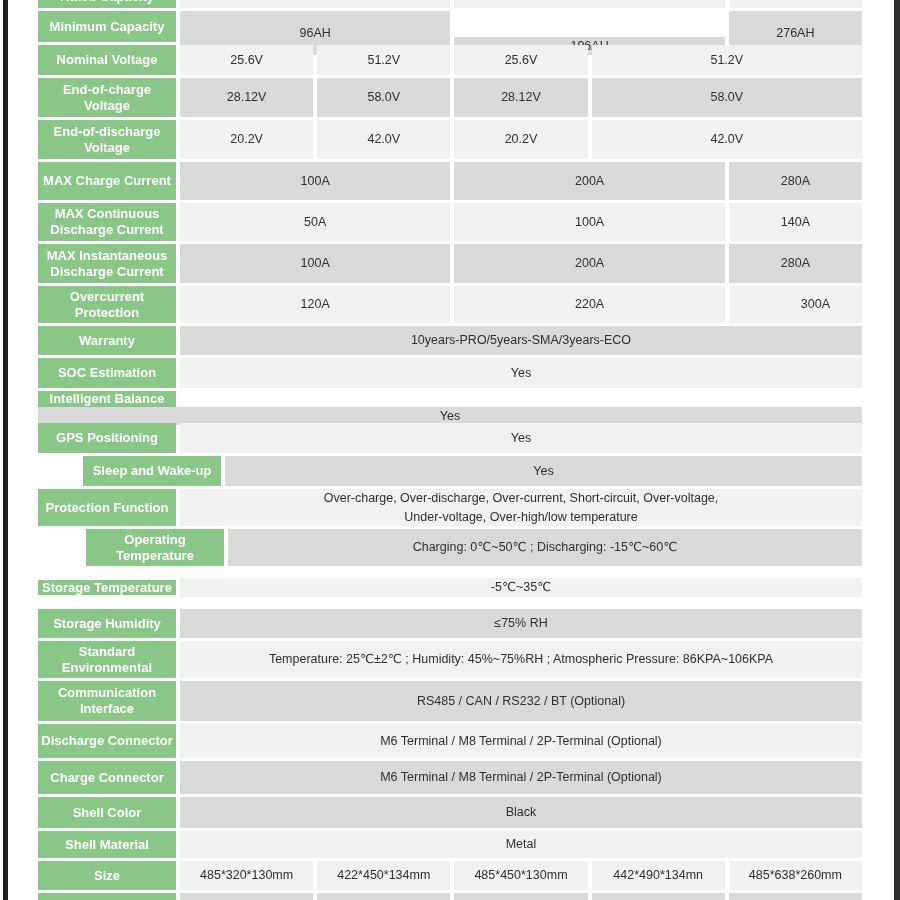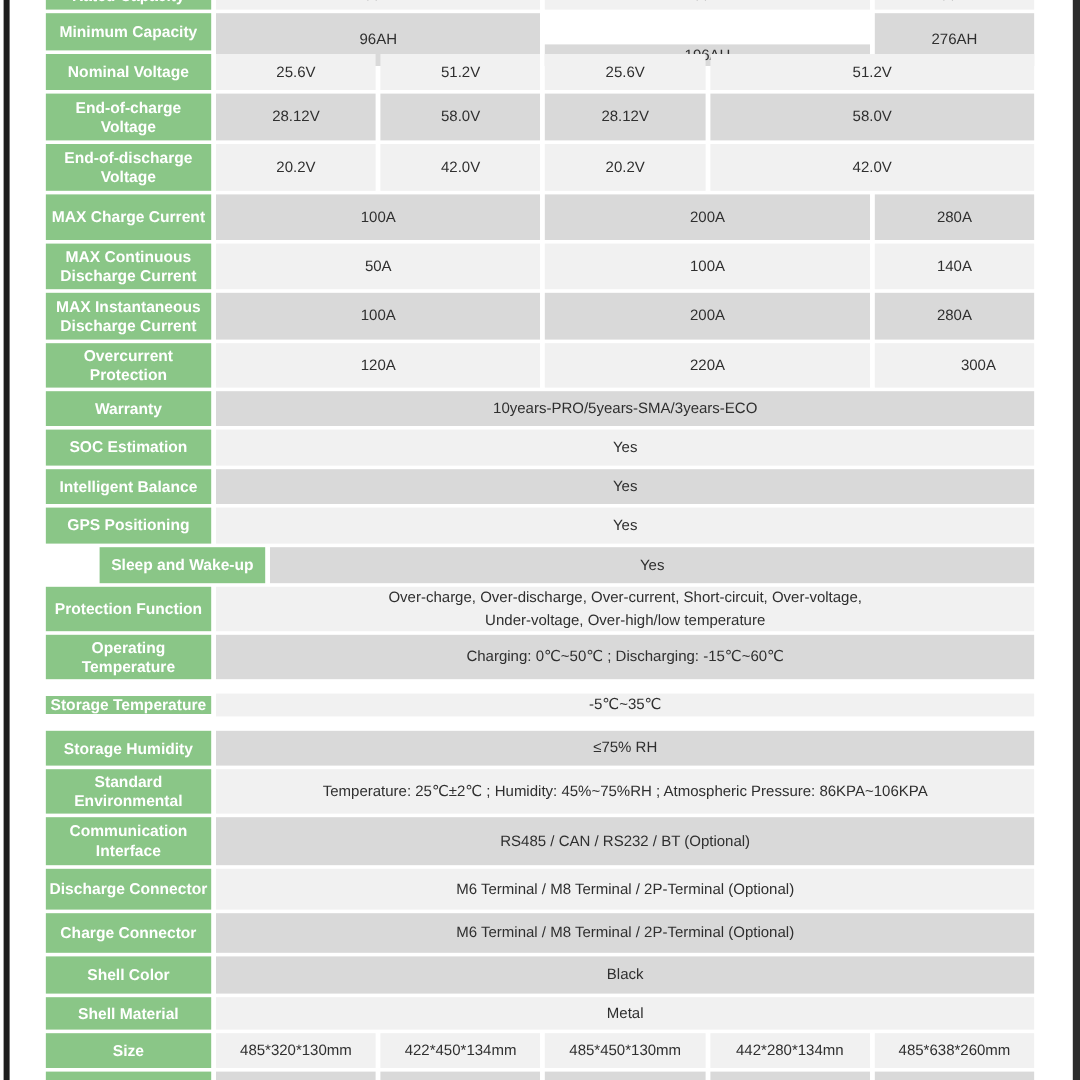--- a/index.html
+++ b/index.html
@@ -153,21 +153,21 @@
       </div>
     </div>
     <div class="row shade-light" style="height: 30px; border-radius: 12px;">
       <div class="label-cell">
         <span class="cell-text">SOC Estimation</span>
       </div>
       <div class="vals">
         <div class="val-cell" style="grid-column: span 10;"><span class="cell-text">Yes</span></div>
       </div>
     </div>
-    <div class="row shade-dark" style="height: 29px;">
+    <div class="row shade-dark" style="height: 29px; flex-direction: column;">
       <div class="label-cell">
         <span class="cell-text">Intelligent Balance</span>
       </div>
       <div class="vals">
         <div class="val-cell" style="grid-column: span 10;"><span class="cell-text">Yes</span></div>
       </div>
     </div>
     <div class="row shade-light" style="height: 30px;">
       <div class="label-cell">
         <span class="cell-text">GPS Positioning</span>
@@ -186,21 +186,21 @@
     </div>
     <div class="row shade-light" style="height: 37px;">
       <div class="label-cell">
         <span class="cell-text">Protection Function</span>
       </div>
       <div class="vals">
         <div class="val-cell" style="grid-column: span 10;"><span class="cell-text">Over-charge, Over-discharge, Over-current, Short-circuit, Over-voltage,
 Under-voltage, Over-high/low temperature</span></div>
       </div>
     </div>
-    <div class="row shade-dark" style="height: 37px;">
+    <div class="row shade-dark" style="height: 37px; margin-left: 48px;">
       <div class="label-cell">
         <span class="cell-text">Operating Temperature</span>
       </div>
       <div class="vals">
         <div class="val-cell" style="grid-column: span 10;"><span class="cell-text">Charging: 0℃~50℃ ; Discharging: -15℃~60℃</span></div>
       </div>
     </div>
     <div class="row shade-light" style="height: 37px; align-items: center;">
       <div class="label-cell">
         <span class="cell-text">Storage Temperature</span>
@@ -266,21 +266,21 @@
       </div>
     </div>
     <div class="row shade-light" style="height: 29px;">
       <div class="label-cell">
         <span class="cell-text">Size</span>
       </div>
       <div class="vals">
         <div class="val-cell" style="grid-column: span 2;"><span class="cell-text">485*320*130mm</span></div>
         <div class="val-cell" style="grid-column: span 2;"><span class="cell-text">422*450*134mm</span></div>
         <div class="val-cell" style="grid-column: span 2;"><span class="cell-text">485*450*130mm</span></div>
-        <div class="val-cell" style="grid-column: span 2;"><span class="cell-text">442*280*134mn</span></div>
+        <div class="val-cell" style="grid-column: span 2;"><span class="cell-text">442*490*134mn</span></div>
         <div class="val-cell" style="grid-column: span 2;"><span class="cell-text">485*638*260mm</span></div>
       </div>
     </div>
     <div class="row shade-dark clip-bottom" style="height: 7px;">
       <div class="label-cell">
         <span class="cell-text"></span>
       </div>
       <div class="vals">
         <div class="val-cell" style="grid-column: span 2;"><span class="cell-text"></span></div>
         <div class="val-cell" style="grid-column: span 2;"><span class="cell-text"></span></div>

